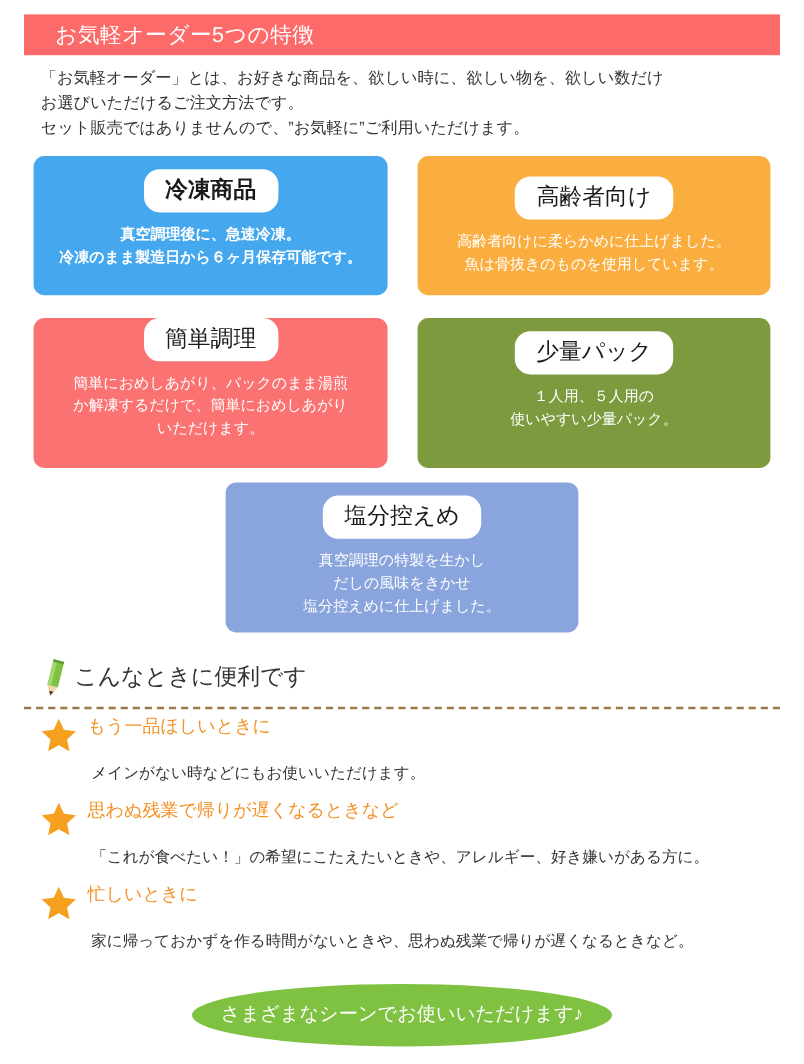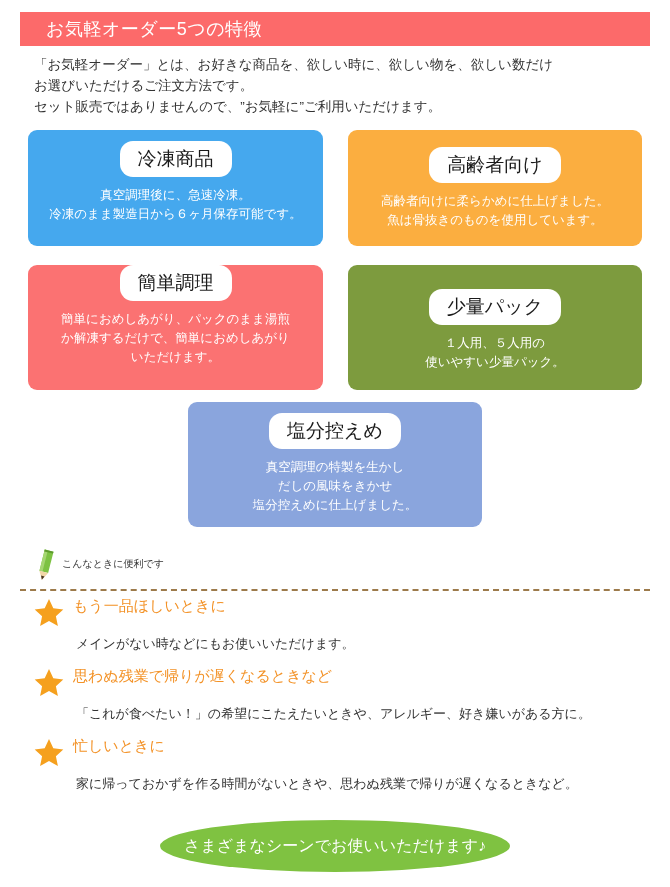--- a/index.html
+++ b/index.html
@@ -75,38 +75,38 @@
     white-space: nowrap;
   }
   .card-desc {
     margin-top: 9px;
     font-size: 12.5px;
     line-height: 19px;
     color: #ffffff;
   }
   .card-desc div { white-space: nowrap; }
 
-  .card-1 { left: 0px;   top: 0px;   width: 295px; height: 116px; background: #45a8ee; padding-top: 11px; }
+  .card-1 { left: 0px;   top: 0px;   width: 295px; height: 116px; background: #45a8ee; padding-top: 11px; font-weight: bold; }
   .card-2 { left: 320px; top: 0px;   width: 294px; height: 116px; background: #fbae40; padding-top: 17px; }
   .card-3 { left: 0px;   top: 135px; width: 295px; height: 125px; background: #fb7272; }
-  .card-4 { left: 320px; top: 135px; width: 294px; height: 125px; background: #7d9b3e; padding-top: 24px; }
+  .card-4 { left: 320px; top: 135px; width: 294px; height: 125px; background: #7d9b3e; padding-top: 11px; }
   .card-5 { left: 160px; top: 272px; width: 294px; height: 125px; background: #8aa5dd; padding-top: 11px; }
 
   
   .section-head {
     position: absolute;
     left: 34px;
     top: 548px;
     display: flex;
     align-items: center;
     gap: 6px;
   }
   .pencil-icon { display: block; }
   .section-head-label {
-    font-size: 10px;
+    font-size: 19px;
     color: #333333;
     line-height: 1;
     padding-bottom: 2px;
   }
   .divider {
     position: absolute;
     left: 20px;
     top: 589px;
     width: 630px;
     height: 0;

